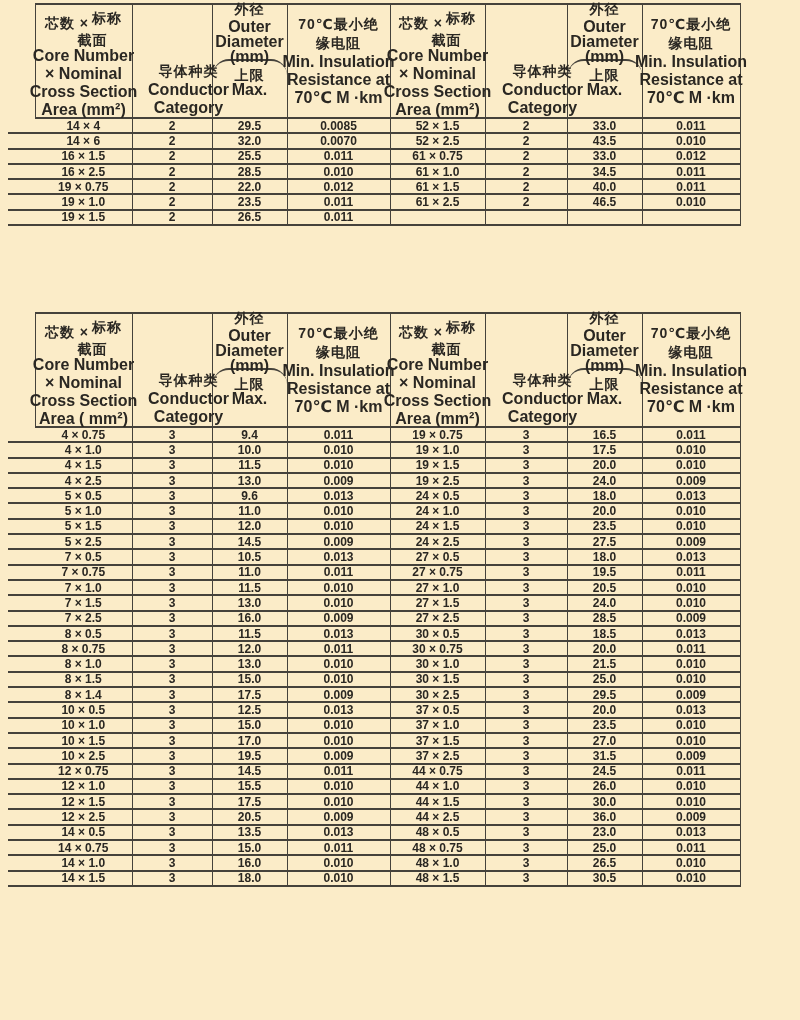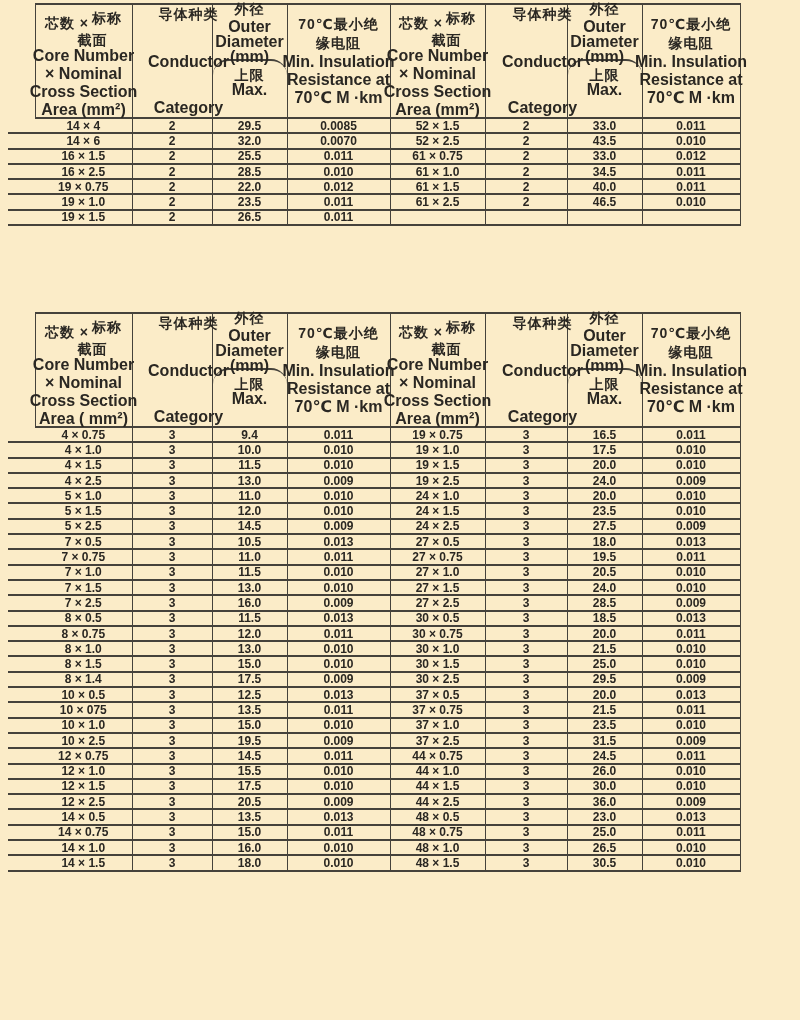--- a/index.html
+++ b/index.html
@@ -19,21 +19,21 @@
   table{border-collapse:collapse;table-layout:fixed;width:732px;}
 
   
   thead tr{height:112px;}
   thead th{vertical-align:top;padding:0;font-weight:normal;}
   thead th:not(.gutter){border:1px solid var(--line);border-top-width:2px;border-bottom-width:2px;}
   thead th.gutter{border:none;}
 
   .h-core,.h-cond,.h-ir{display:flex;flex-direction:column;align-items:center;height:112px;}
   .h-core{justify-content:flex-start;padding-top:9px;}
-  .h-cond{justify-content:space-between;margin-left:33px;}
+  .h-cond{justify-content:flex-end;margin-left:33px;}
   .h-ir{justify-content:center;}
 
   .zh{font-size:14px;line-height:19px;font-weight:700;letter-spacing:1px;white-space:nowrap;}
   .en{font-size:16px;line-height:18px;font-weight:700;white-space:nowrap;}
   .l1{line-height:18px;}
   .l2{line-height:14px;padding-left:18px;}
   .raised{position:relative;top:-5px;margin-left:3px;display:inline-block;font-family:Liberation Mono, monospace;}
 
   .h-od{padding:0;}
   .od-top,.od-bottom{display:flex;flex-direction:column;align-items:center;justify-content:center;}
@@ -380,20 +380,31 @@
             <td>3</td>
             <td>13.0</td>
             <td>0.009</td>
             <td>19 × 2.5</td>
             <td>3</td>
             <td>24.0</td>
             <td>0.009</td>
           </tr>
           <tr>
             <td class="gutter"></td>
+            <td>5 × 0.5</td>
+            <td>3</td>
+            <td>9.6</td>
+            <td>0.013</td>
+            <td>24 × 0.5</td>
+            <td>3</td>
+            <td>18.0</td>
+            <td>0.013</td>
+          </tr>
+          <tr>
+            <td class="gutter"></td>
             <td>5 × 1.0</td>
             <td>3</td>
             <td>11.0</td>
             <td>0.010</td>
             <td>24 × 1.0</td>
             <td>3</td>
             <td>20.0</td>
             <td>0.010</td>
           </tr>
           <tr>
@@ -534,38 +545,38 @@
             <td>3</td>
             <td>12.5</td>
             <td>0.013</td>
             <td>37 × 0.5</td>
             <td>3</td>
             <td>20.0</td>
             <td>0.013</td>
           </tr>
           <tr>
             <td class="gutter"></td>
-            <td>10 × 075</td>
-            <td>3</td>
-            <td>13.5</td>
-            <td>0.011</td>
-            <td>37 × 0.75</td>
-            <td>3</td>
-            <td>21.5</td>
-            <td>0.011</td>
-          </tr>
-          <tr>
-            <td class="gutter"></td>
             <td>10 × 1.0</td>
             <td>3</td>
             <td>15.0</td>
             <td>0.010</td>
             <td>37 × 1.0</td>
             <td>3</td>
             <td>23.5</td>
+            <td>0.010</td>
+          </tr>
+          <tr>
+            <td class="gutter"></td>
+            <td>10 × 1.5</td>
+            <td>3</td>
+            <td>17.0</td>
+            <td>0.010</td>
+            <td>37 × 1.5</td>
+            <td>3</td>
+            <td>27.0</td>
             <td>0.010</td>
           </tr>
           <tr>
             <td class="gutter"></td>
             <td>10 × 2.5</td>
             <td>3</td>
             <td>19.5</td>
             <td>0.009</td>
             <td>37 × 2.5</td>
             <td>3</td>

